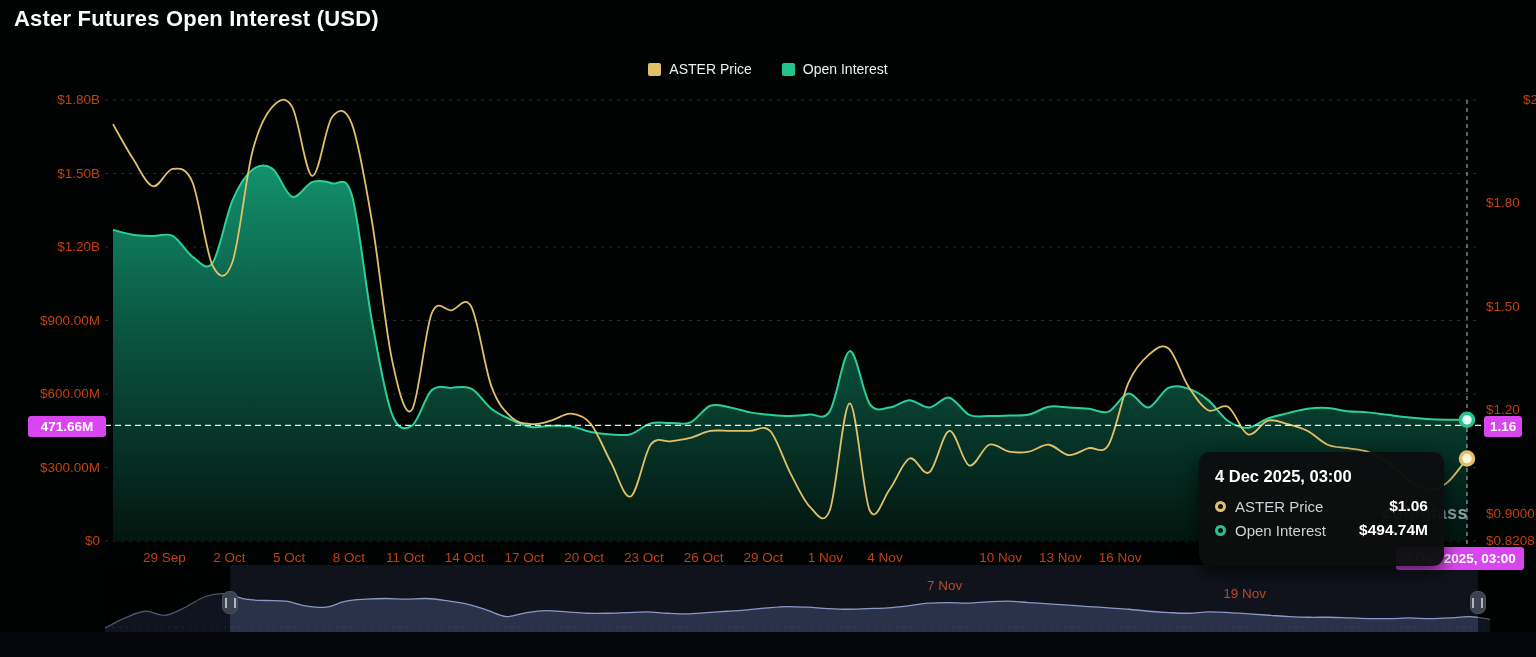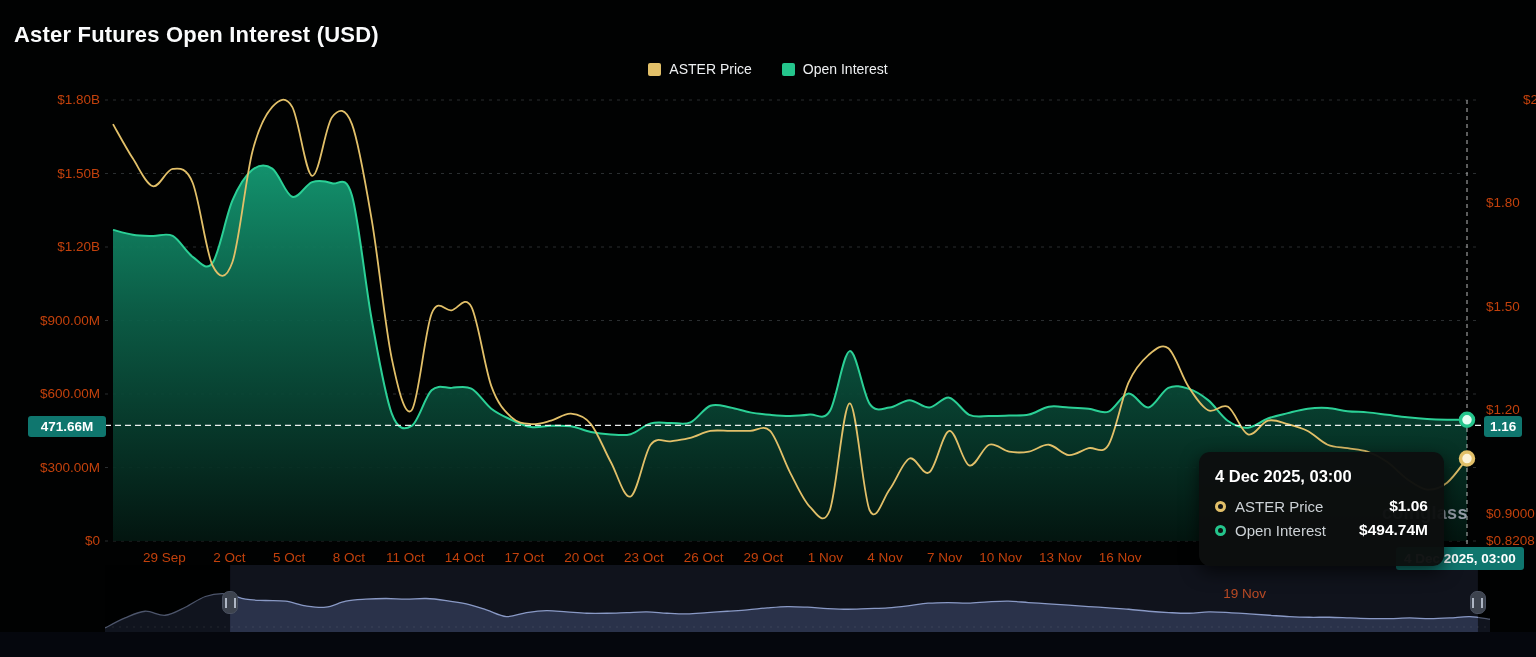--- a/index.html
+++ b/index.html
@@ -1,28 +1,28 @@
 <!DOCTYPE html>
 <html><head>
 <meta charset="utf-8">
 <style>
   html,body{margin:0;padding:0;background:#000;}
   body{width:1536px;height:657px;overflow:hidden;position:relative;
        font-family:"Liberation Sans","DejaVu Sans",sans-serif;}
   #app{position:absolute;inset:0;background:#010202;}
-  .title{position:absolute;left:14px;top:6px;font-size:22px;font-weight:bold;color:#fafbfc;letter-spacing:.2px;z-index:4;margin-top:16px;}
+  .title{position:absolute;left:14px;top:6px;font-size:22px;font-weight:bold;color:#fafbfc;letter-spacing:.2px;z-index:4;}
   .legend{position:absolute;top:61px;left:0;width:100%;display:flex;justify-content:center;gap:30px;z-index:4;}
   .legend-item{display:flex;align-items:center;gap:8px;font-size:14px;color:#eef0f2;cursor:pointer;}
   .swatch{width:13px;height:13px;border-radius:2px;display:inline-block;background:#888;}
   #chart-svg{position:absolute;left:0;top:0;z-index:1;}
   .axis-label{position:absolute;font-size:13.5px;color:#c2410c;height:18px;line-height:18px;white-space:nowrap;z-index:2;}
   .axis-label.left{left:0;width:100px;text-align:right;}
   .axis-label.right{left:1486px;}
   .axis-label.x{width:66px;text-align:right;top:549px;}
-  .badge{position:absolute;background:#0f766e;color:#fff;font-weight:bold;font-size:13.5px;
+  .badge{position:absolute;background:#d946ef;color:#fff;font-weight:bold;font-size:13.5px;
          line-height:17px;padding:2px 6px;border-radius:3px;white-space:nowrap;z-index:6;}
   .left-badge{left:28px;top:416px;width:66px;text-align:center;}
   .right-badge{left:1484px;top:416px;}
   .crosshair-badge{left:1396px;top:547px;padding:3px 8px;}
   .watermark{position:absolute;left:1382px;top:503px;font-size:18px;font-weight:bold;color:#969ea9;z-index:5;letter-spacing:.3px;}
   .tooltip{position:absolute;left:1199px;top:452px;width:245px;height:114px;box-sizing:border-box;
            background:rgba(12,14,14,.97);border-radius:11px;padding:15px 16px 10px;z-index:10;
            box-shadow:0 6px 18px rgba(0,0,0,.65);}
   .tt-title{font-size:16.5px;font-weight:bold;color:#fff;margin-bottom:11px;}
   .tt-row{display:flex;align-items:center;gap:9px;margin-top:6px;font-size:15px;color:#ccd1d5;}
@@ -102,21 +102,21 @@
       <div class="axis-label x" style="left: 299.029px;">8 Oct</div>
       <div class="axis-label x" style="left: 358.765px;">11 Oct</div>
       <div class="axis-label x" style="left: 418.5px;">14 Oct</div>
       <div class="axis-label x" style="left: 478.235px;">17 Oct</div>
       <div class="axis-label x" style="left: 537.971px;">20 Oct</div>
       <div class="axis-label x" style="left: 597.706px;">23 Oct</div>
       <div class="axis-label x" style="left: 657.441px;">26 Oct</div>
       <div class="axis-label x" style="left: 717.176px;">29 Oct</div>
       <div class="axis-label x" style="left: 776.912px;">1 Nov</div>
       <div class="axis-label x" style="left: 836.647px;">4 Nov</div>
-      <div class="axis-label x" style="left: 896.382px;">7 Nov</div>
+      <div class="axis-label x" style="left: 896.382px; margin-top: 28px;">7 Nov</div>
       <div class="axis-label x" style="left: 956.118px;">10 Nov</div>
       <div class="axis-label x" style="left: 1015.85px;">13 Nov</div>
       <div class="axis-label x" style="left: 1075.59px;">16 Nov</div>
       <div class="axis-label x" style="left: 1200px; margin-top: 36px;">19 Nov</div>
     </div>
 
   <div class="badge left-badge">471.66M</div>
   <div class="badge right-badge">1.16</div>
   <div class="badge crosshair-badge">4 Dec 2025, 03:00</div>
 

